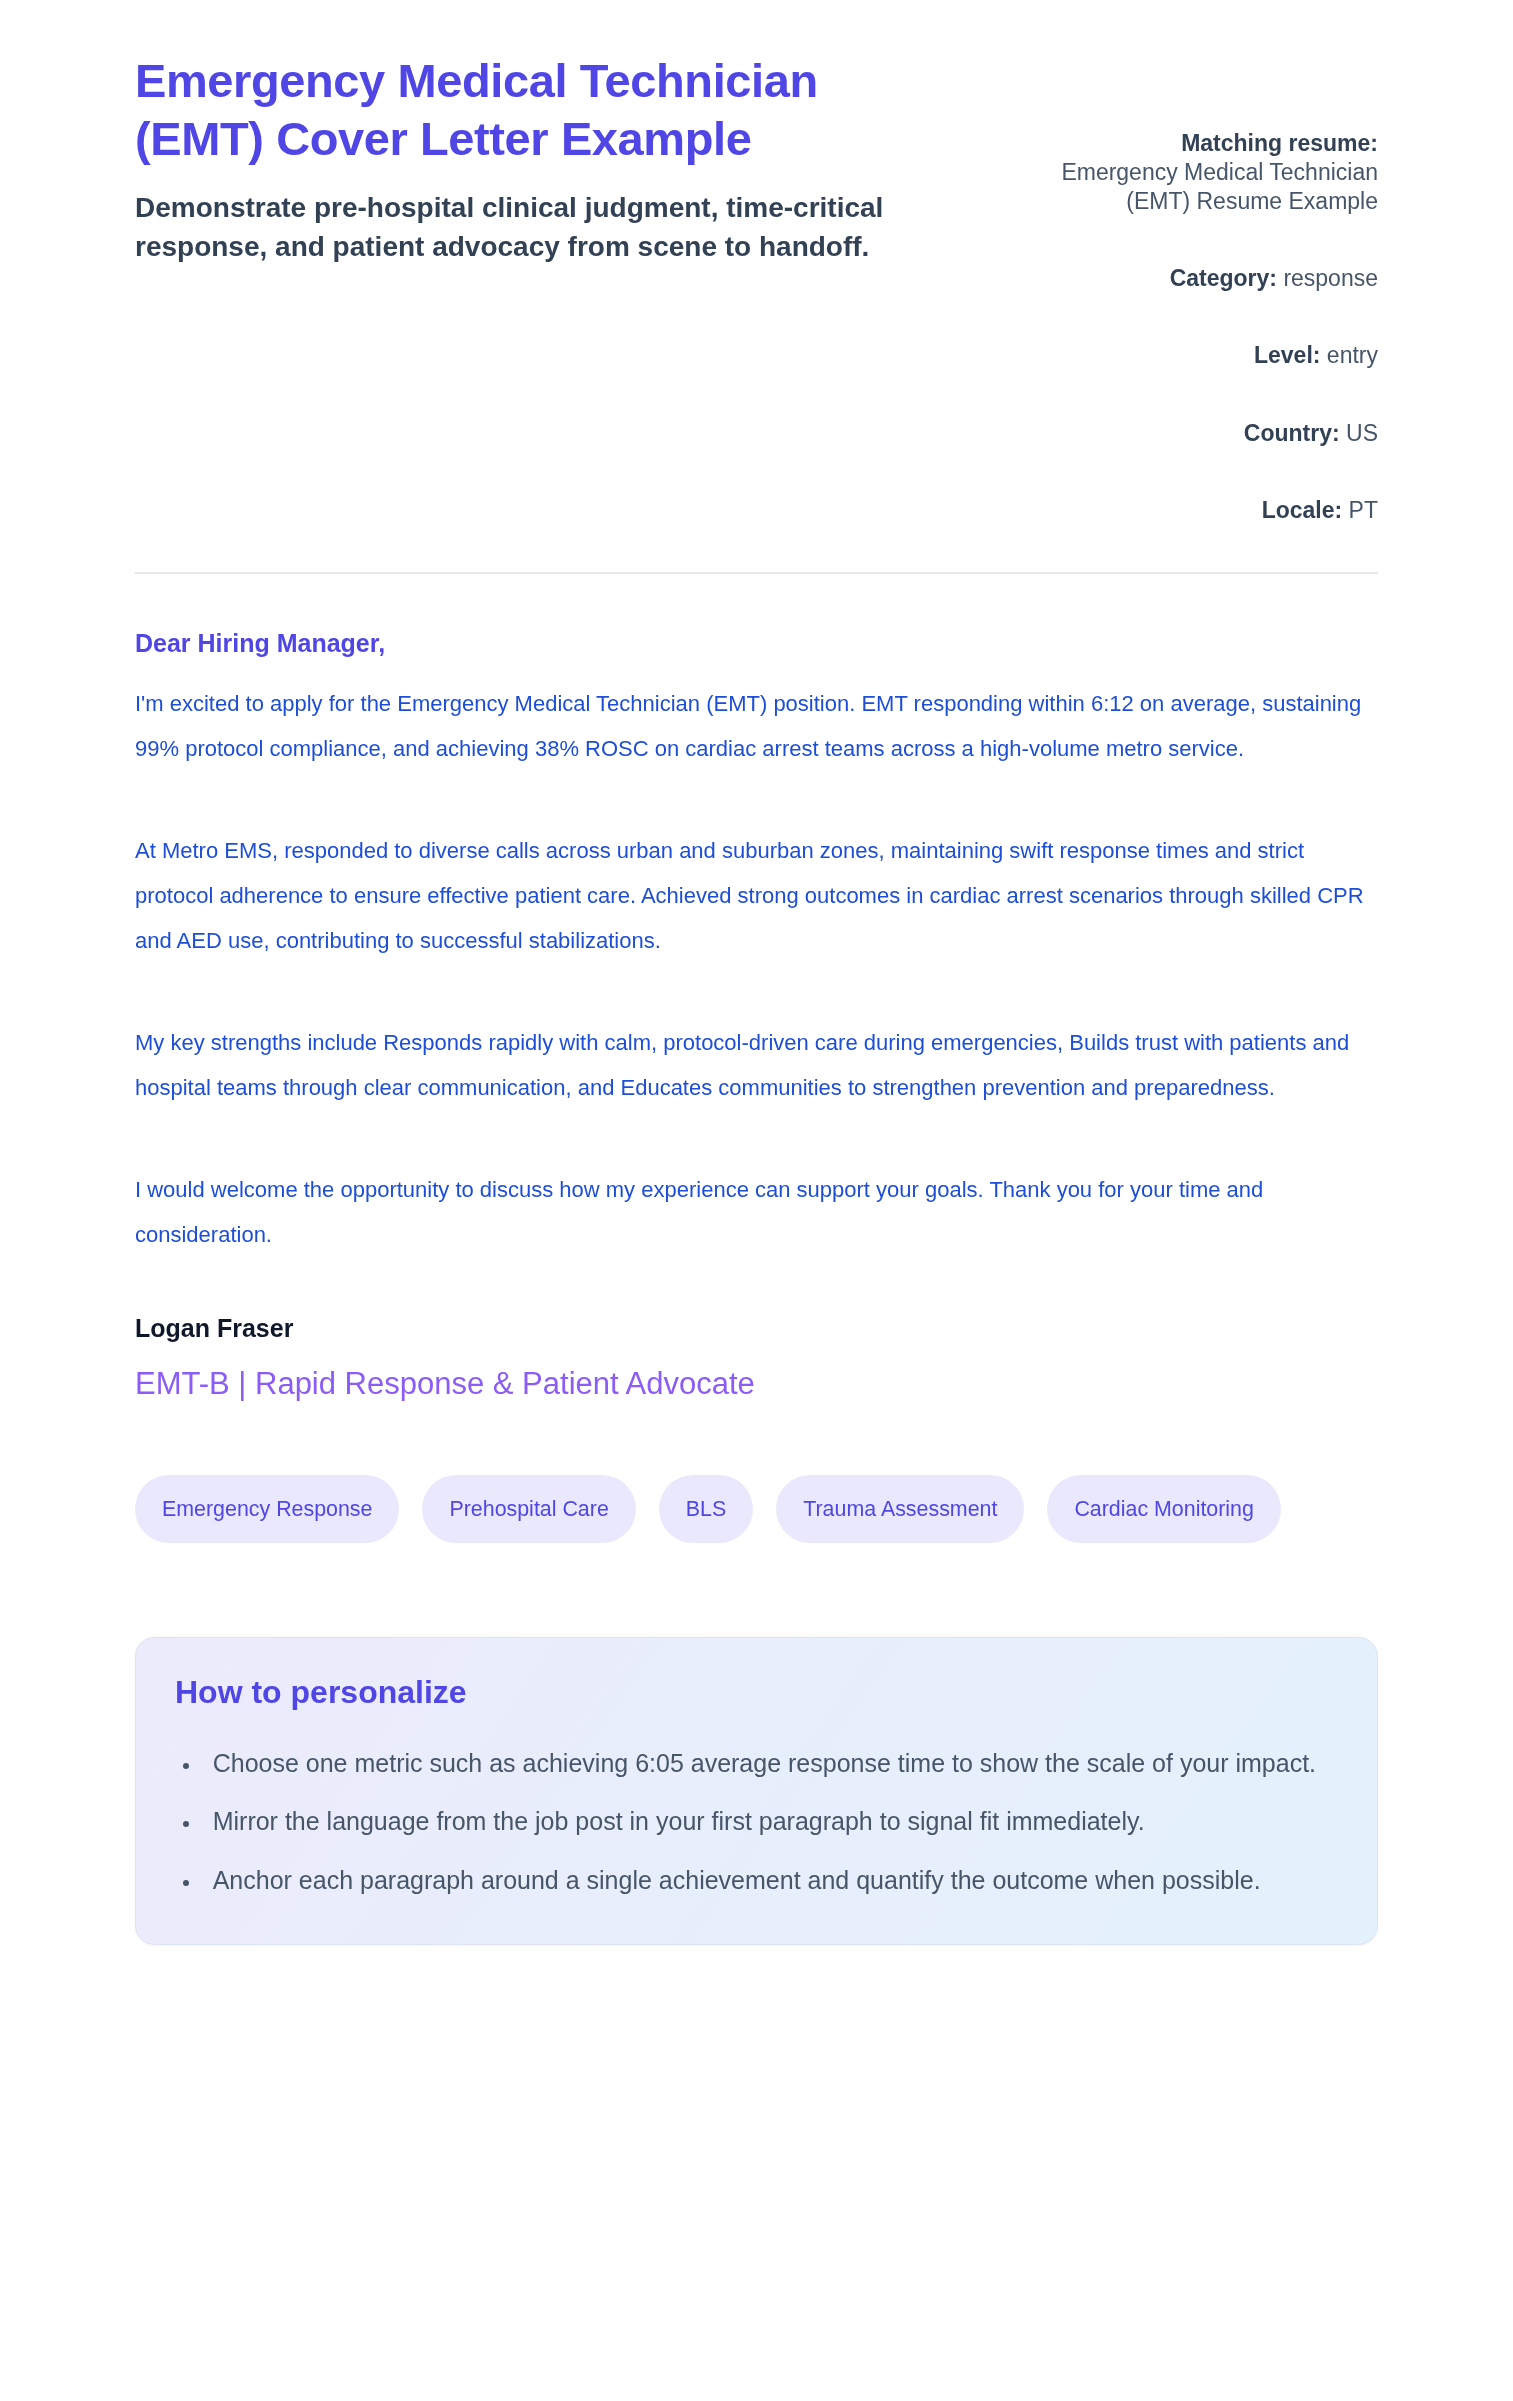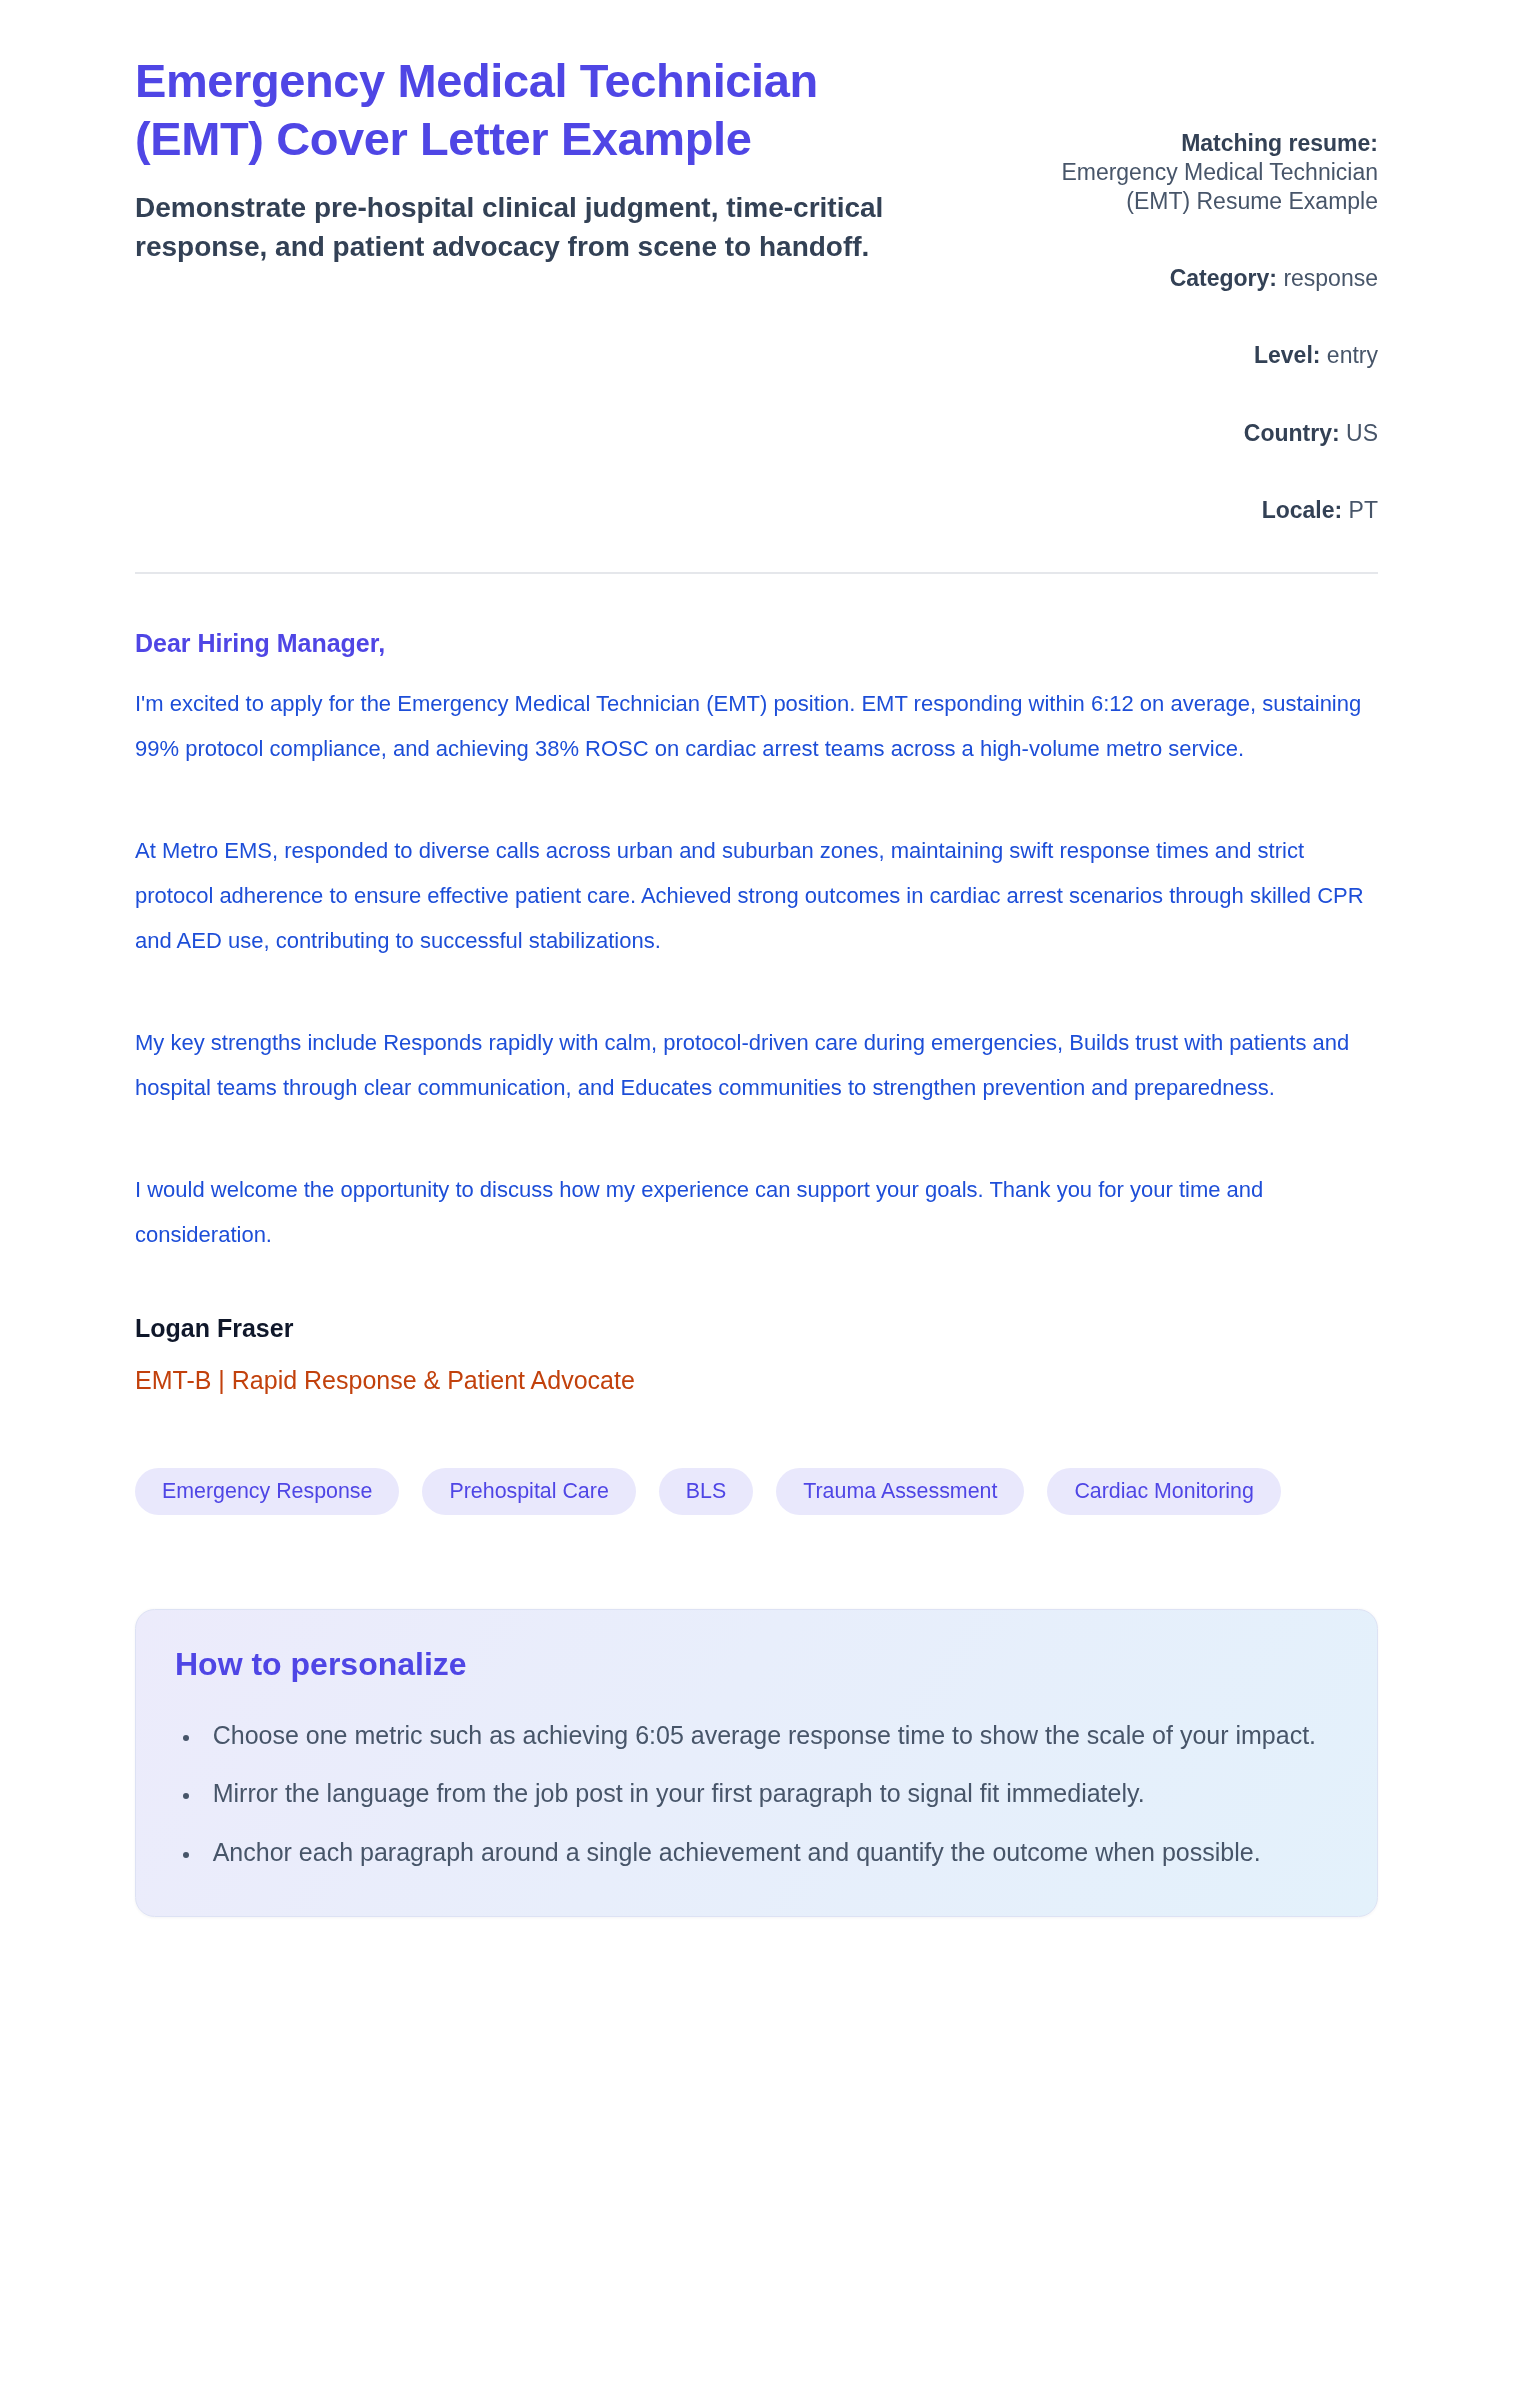--- a/index.html
+++ b/index.html
@@ -73,35 +73,35 @@
   .letter p.body-paragraph + p.body-paragraph { margin-top: 0; }
 
   .signature { margin-top: 25px; }
   .sig-name {
     font-size: 25px;
     font-weight: 700;
     color: #0f172a;
   }
   .sig-role {
     margin-top: 23px;
-    font-size: 25px;
-    color: #c2410c;
+    font-size: 31px;
+    color: #8b5cf6;
   }
 
   
   .tags {
     margin-top: 73px;
     display: flex;
     flex-wrap: wrap;
     gap: 23px;
   }
   .tag-pill {
     display: inline-flex;
     align-items: center;
-    height: 47px;
+    height: 68px;
     padding: 0 27px;
     border-radius: 8900px;
     background: #e9e8fc;
     color: #4f46e5;
     font-size: 21.4px;
     white-space: nowrap;
     cursor: pointer;
   }
 
   

